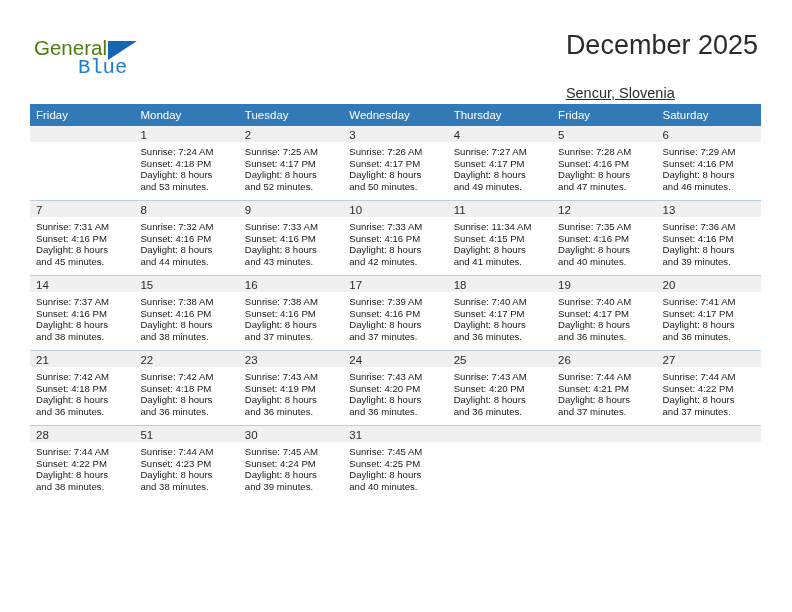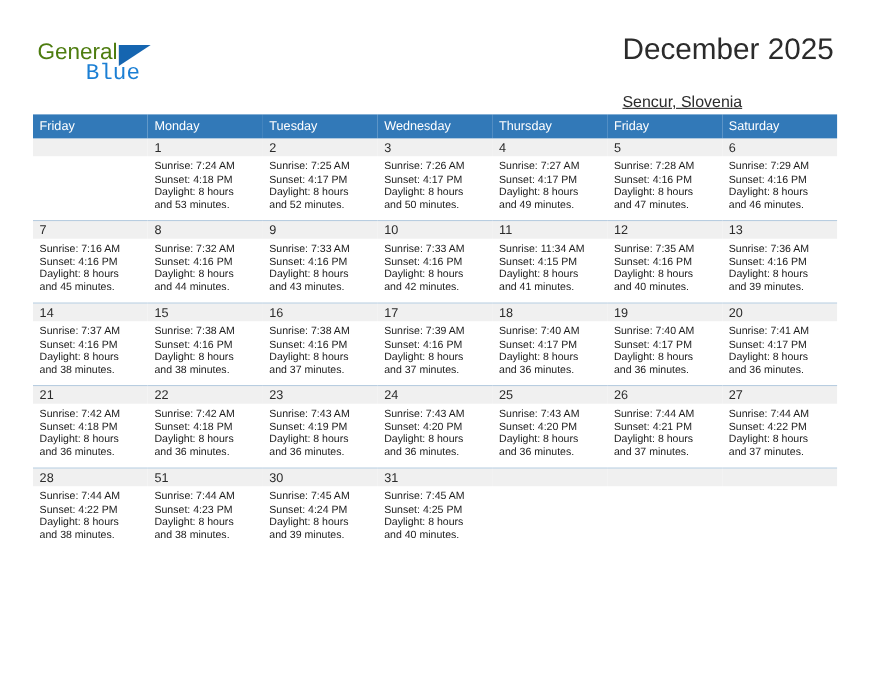--- a/index.html
+++ b/index.html
@@ -233,21 +233,21 @@
               <div>Sunset: 4:16 PM</div>
               <div>Daylight: 8 hours</div>
               <div>and 46 minutes.</div>
             </div>
           </td>
         </tr>
         <tr class="week">
           <td>
             <div class="daynum-band">7</div>
             <div class="cell-body">
-              <div>Sunrise: 7:16 AM</div>
+              <div>Sunrise: 7:31 AM</div>
               <div>Sunset: 4:16 PM</div>
               <div>Daylight: 8 hours</div>
               <div>and 45 minutes.</div>
             </div>
           </td>
           <td>
             <div class="daynum-band">8</div>
             <div class="cell-body">
               <div>Sunrise: 7:32 AM</div>
               <div>Sunset: 4:16 PM</div>

